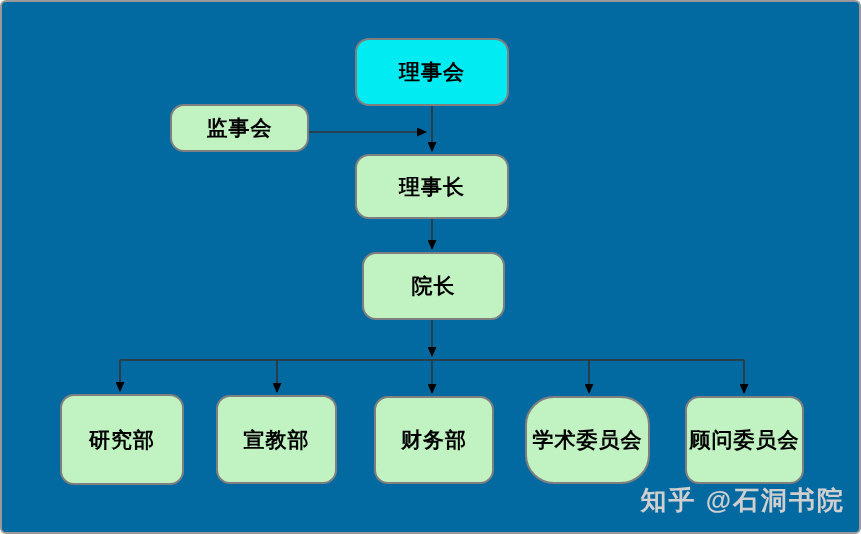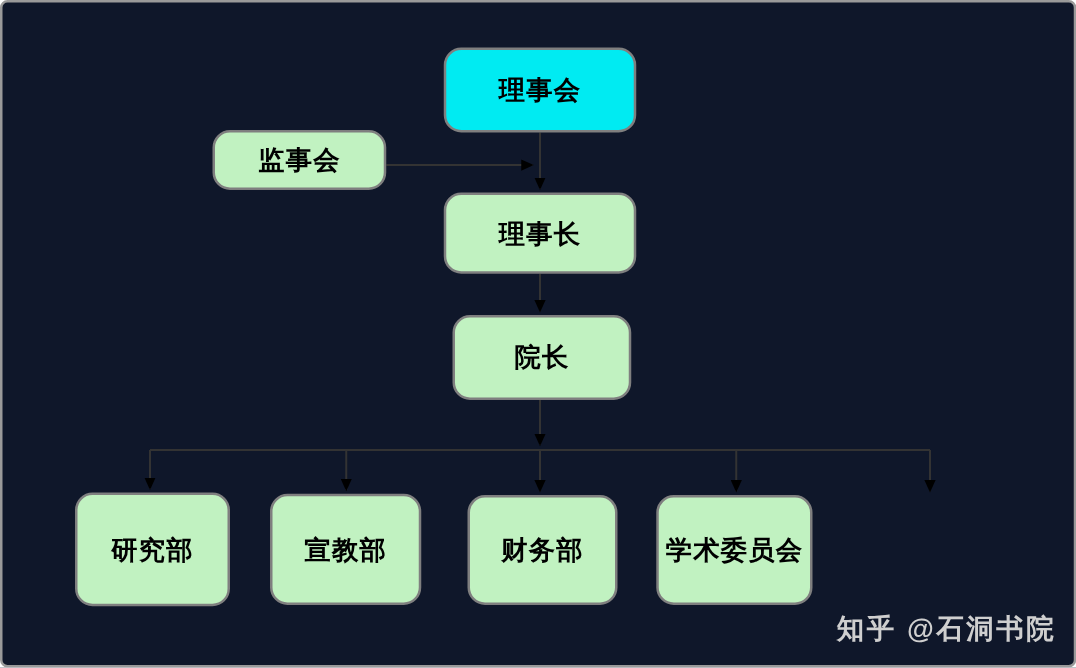--- a/index.html
+++ b/index.html
@@ -1,19 +1,19 @@
 <!DOCTYPE html>
 <html><head>
 <meta charset="utf-8">
 <style>
   html,body{margin:0;padding:0;background:#fff;}
   .canvas{
     position:relative;
     width:861px;height:534px;
-    background:#0f172a;
+    background:#0369a1;
     border:2px solid #9a9a9a;
     border-radius:6px;
     box-sizing:border-box;
     overflow:hidden;
     font-family:"Liberation Sans","DejaVu Sans",sans-serif;
   }
   .connectors{position:absolute;left:0;top:0;width:861px;height:534px;}
   .node{
     position:absolute;
     box-sizing:border-box;
@@ -26,25 +26,25 @@
     z-index:2;
   }
   .node.root{background:#00ebf2;}
   .n-board      {left:353px;top:36px; width:154px;height:68px;}
   .n-supervisory{left:168px;top:102px;width:139px;height:48px;}
   .n-chairman   {left:353px;top:152px;width:154px;height:65px;}
   .n-dean       {left:360px;top:250px;width:143px;height:68px;}
   .n-research   {left:58px; top:392px;width:124px;height:91px;text-align:center;}
   .n-mission    {left:214px;top:393px;width:121px;height:89px;}
   .n-finance    {left:372px;top:394px;width:120px;height:88px;}
-  .n-academic   {left:523px;top:394px;width:125px;height:88px;}
+  .n-academic   {left:523px;top:394px;width:125px;height:88px;border-radius:29px;}
   .n-advisory   {left:683px;top:394px;width:119px;height:88px;}
   .watermark{
     position:absolute;right:14px;bottom:14px;
-    font-size:22px;color:#cfcfcf;font-weight:600;
+    font-size:26px;color:#cfcfcf;font-weight:600;
     letter-spacing:2px;z-index:3;
   }
 </style>
 </head>
 <body>
 
 <div class="canvas">
 
   <svg class="connectors" viewBox="0 0 861 534" xmlns="http://www.w3.org/2000/svg">
     <defs>
@@ -95,16 +95,19 @@
   </div>
 
   <div class="node n-finance">
     <span>财务部</span>
   </div>
 
   <div class="node n-academic">
     <span>学术委员会</span>
   </div>
 
+  <div class="node n-advisory">
+    <span>顾问委员会</span>
+  </div>
 
   <div class="watermark">知乎 @石洞书院</div>
 
 </div>
 
 </body></html>

